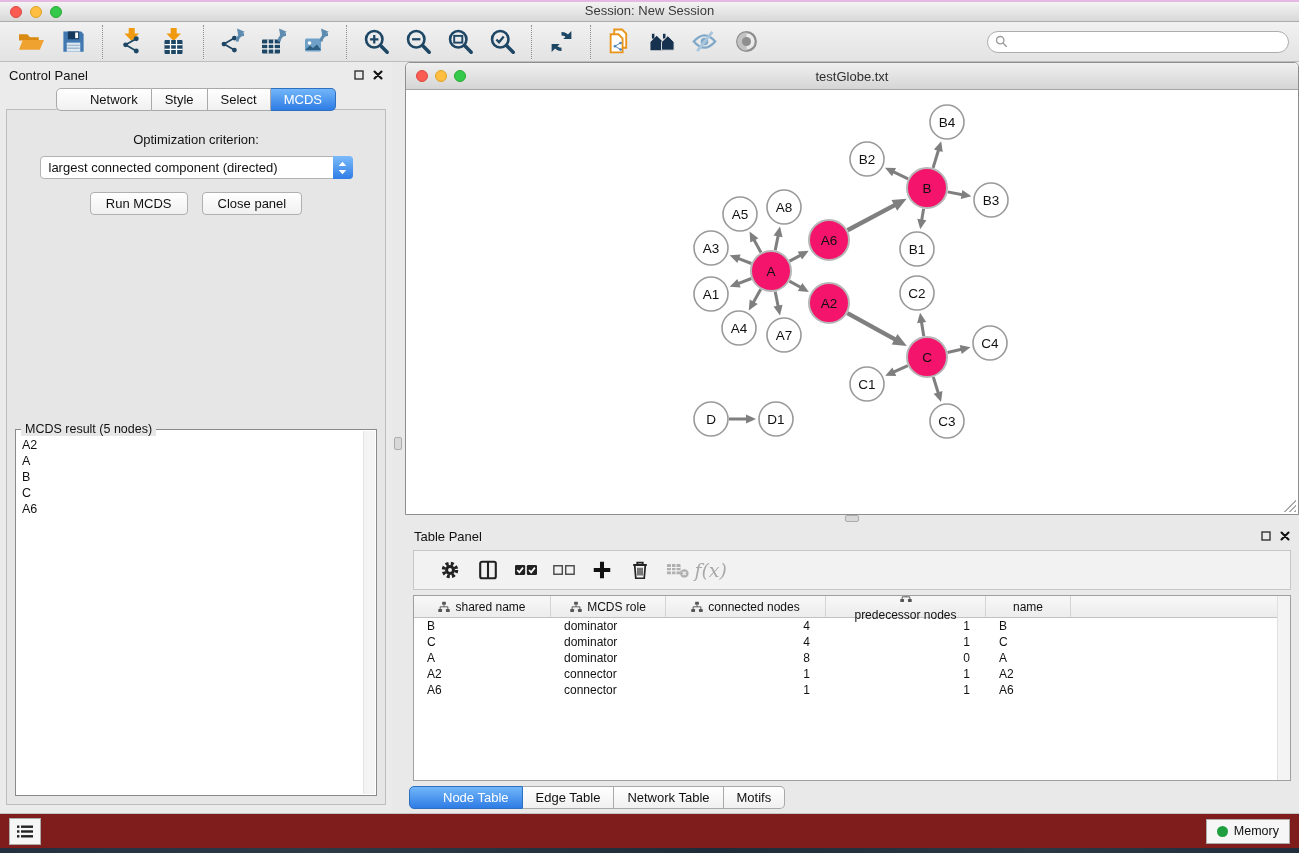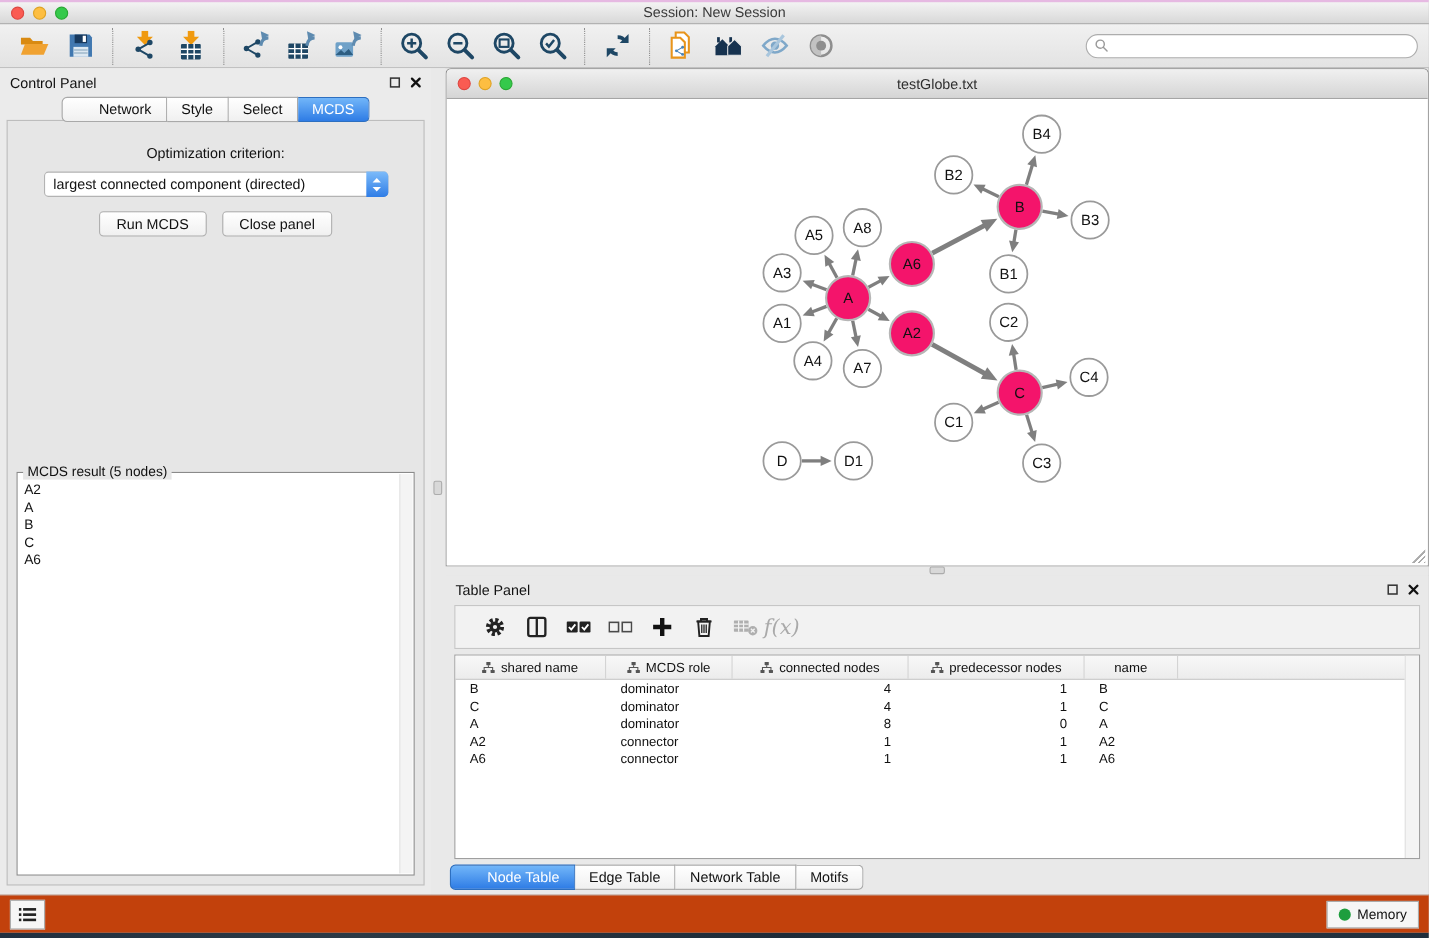--- a/index.html
+++ b/index.html
@@ -104,21 +104,21 @@
   .th svg{width:12px;height:12px;}
   .th-filler{flex:1;}
   .tr{display:flex;height:16px;font-size:12px;color:#111;align-items:center;}
   .td{box-sizing:border-box;overflow:hidden;white-space:nowrap;}
   .td.left{padding-left:13px;text-align:left;}
   .td.right{padding-right:16px;text-align:right;}
   .table-scroll{position:absolute;top:0;bottom:0;right:0;width:12px;background:#F4F4F4;
                 border-left:1px solid #E0E0E0;}
   .tp-tabs{height:27px;display:flex;justify-content:flex-start;align-items:center;margin:3px 4px 2px;flex:none;}
   
-  .statusbar{height:35px;background:#c2410c;border-top:1px solid #C4C4C4;display:flex;
+  .statusbar{height:35px;background:#7f1d1d;border-top:1px solid #C4C4C4;display:flex;
              align-items:center;padding:12px 9px;box-sizing:border-box;}
   .list-btn{width:30px;height:25px;background:#F6F6F6;border:1px solid #ABABAB;display:flex;
             align-items:center;justify-content:center;cursor:default;}
   .list-btn svg{width:16px;height:13px;}
   .memory-btn{margin-left:auto;height:25px;display:flex;align-items:center;gap:6px;background:#F6F6F6;
               border:1px solid #ABABAB;padding:0 10px;font-size:12.5px;color:#111;cursor:default;box-sizing:border-box;}
   .memory-dot{width:11px;height:11px;border-radius:50%;background:#1E9E3E;}
   .wallpaper{height:5px;background:linear-gradient(90deg,#223040,#2C3A46 25%,#1E2B38 55%,#2A3844 80%,#202E3C);}
 </style>
 </head>
@@ -579,21 +579,21 @@
                     <path d="M7 4.5v2.3M7 6.8H2.5v2.6M7 6.8h4.5v2.6" stroke="#555" stroke-width="1.1" fill="none"></path>
                     <g fill="#555">
                       <rect x="4.8" y="1" width="4.4" height="3.3" rx="0.5"></rect>
                       <rect x="0.3" y="9.4" width="4.4" height="3.3" rx="0.5"></rect>
                       <rect x="9.3" y="9.4" width="4.4" height="3.3" rx="0.5"></rect>
                     </g>
                   </svg>
                 </span>
                 <span>connected nodes</span>
               </div>
-              <div class="th" style="width: 160px;">
+              <div class="th" style="width: 160px; flex-direction: column;">
                 <span style="display: flex;">
                   <svg viewBox="0 0 14 14">
                     <path d="M7 4.5v2.3M7 6.8H2.5v2.6M7 6.8h4.5v2.6" stroke="#555" stroke-width="1.1" fill="none"></path>
                     <g fill="#555">
                       <rect x="4.8" y="1" width="4.4" height="3.3" rx="0.5"></rect>
                       <rect x="0.3" y="9.4" width="4.4" height="3.3" rx="0.5"></rect>
                       <rect x="9.3" y="9.4" width="4.4" height="3.3" rx="0.5"></rect>
                     </g>
                   </svg>
                 </span>

